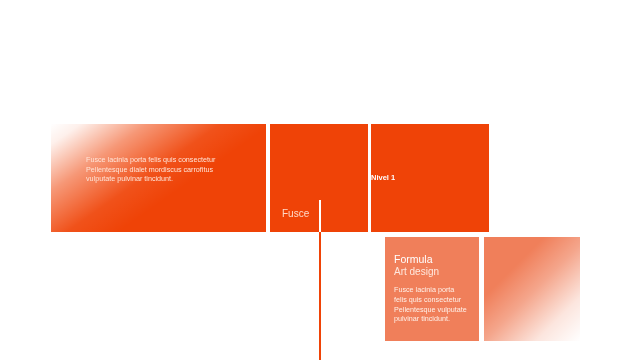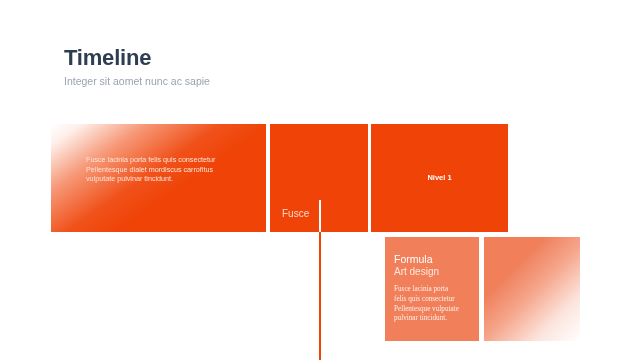--- a/index.html
+++ b/index.html
@@ -108,26 +108,26 @@
     bottom: 12px;
     font-size: 10px;
     color: #ffd9c8;
     line-height: 13px;
   }
 
   
   #blk-nivel {
     left: 371px;
     top: 124px;
-    width: 137px;
+    width: 118px;
     height: 108px;
     background: #ef4307;
     display: flex;
     align-items: center;
-    justify-content: center;
+    justify-content: flex-start;
   }
   #nivel-label {
     font-size: 7.5px;
     color: #ffffff;
     font-weight: bold;
     line-height: 10px;
   }
 
   
   #blk-formula {
@@ -155,21 +155,21 @@
     color: #ffe8de;
     line-height: 10px;
     margin-top: 1px;
   }
   #formula-body {
     margin-top: 8px;
     font-size: 7.2px;
     color: #fff0e8;
     line-height: 9.8px;
   }
-  #formula-body div { white-space: nowrap; font-family: Liberation Serif, serif; }
+  #formula-body div { white-space: nowrap; }
 
   
   #blk-fade {
     left: 484px;
     top: 237px;
     width: 96px;
     height: 104px;
     background:
       linear-gradient(135deg,
         rgba(255,255,255,0) 0%,
@@ -196,24 +196,20 @@
     width: 2px;
     height: 32px;
     background: #ffffff;
   }
 </style>
 </head>
 <body>
 
 <div id="slide">
 
-  <div id="header">
-    <div id="title">Timeline</div>
-    <div id="subtitle">Integer sit aomet nunc ac sapie</div>
-  </div>
 
   <div id="graphic">
 
     <div id="blk-precesators" class="blk">
       <div id="precesators-text">
         <div class="blk-body">
           <div>Fusce lacinia porta felis quis consectetur</div>
           <div>Pellentesque dialet mordiscus carrofitus</div>
           <div>vulputate pulvinar tincidunt.</div>
         </div>

